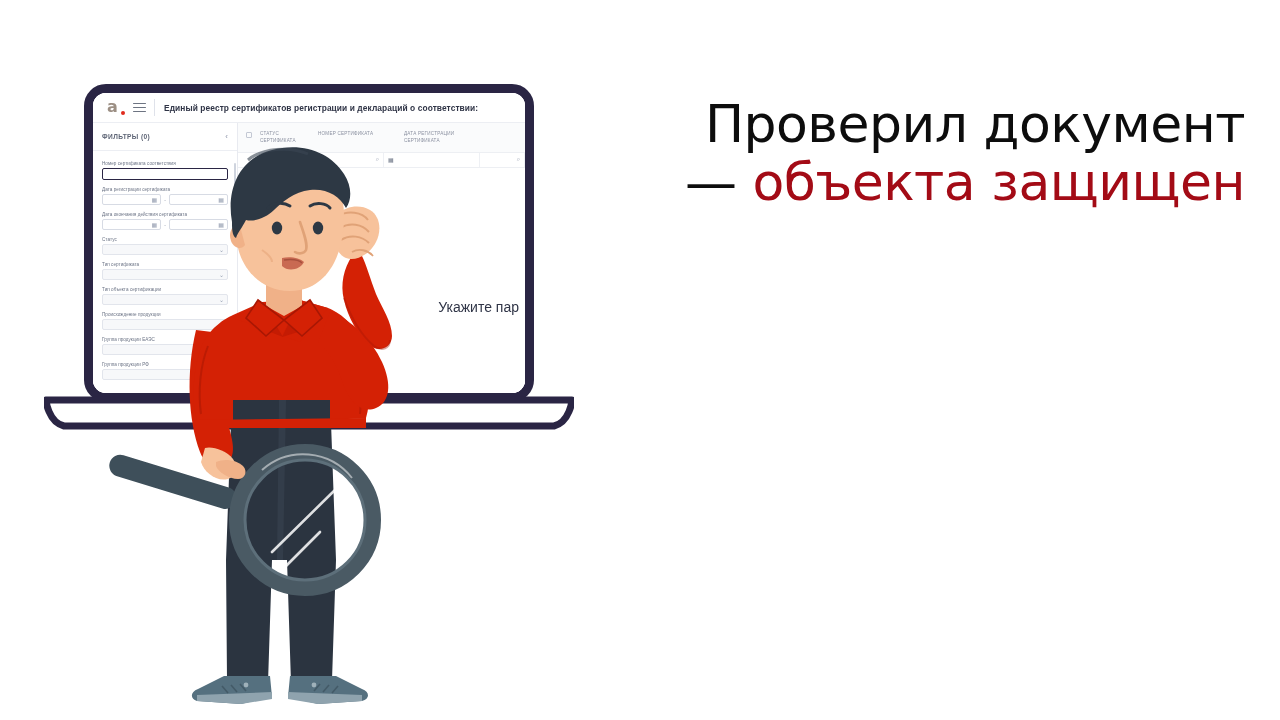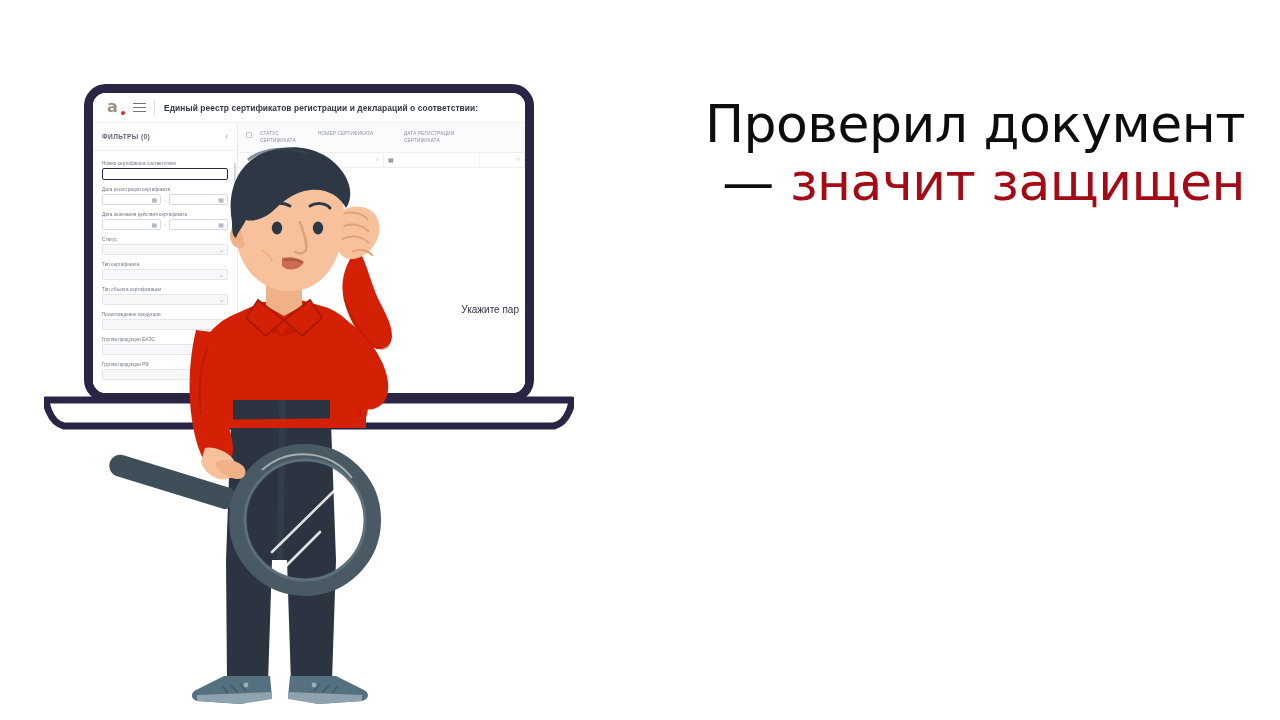--- a/index.html
+++ b/index.html
@@ -116,21 +116,21 @@
   .fr-cell.c0 { width: 22px; }
   .fr-cell.c1 { width: 36px; }
   .fr-cell.c2 { width: 88px; }
   .fr-cell.c3 { width: 96px; justify-content: flex-start; }
   .fr-cell.c4 { flex: 1; }
   .srch { font-size: 6px; color: #9aa2b3; }
   .cal { font-size: 6px; color: #6f7788; }
   .tbody { flex: 1; background: #fff; position: relative; }
   .placeholder-text {
     position: absolute; right: 6px; bottom: 78px;
-    font-size: 10px; color: #2f3446; white-space: nowrap;
+    font-size: 14px; color: #2f3446; white-space: nowrap;
   }
 
   
   #character { position: absolute; left: 0; top: 0; width: 600px; height: 720px; }
 
   
   #copy { position: absolute; left: 585px; top: 0; width: 695px; height: 720px; }
   .title {
     position: absolute; left: 0; top: 96px; width: 660px;
     text-align: right;
@@ -392,18 +392,18 @@
         <path d="M310 300 L284 320 L302 336 L322 318 Z" fill="#d42105" stroke="#a81704" stroke-width="1.6"></path>
       </g>
     </svg>
   </div>
 
   <div id="copy">
     <div class="title">
       <div>Проверил документ</div>
       <div>
         <span>—</span>
-        <span class="accent">значит защищен</span>
+        <span class="accent">объекта защищен</span>
       </div>
     </div>
   </div>
 
 </div>
 
 </body></html>

